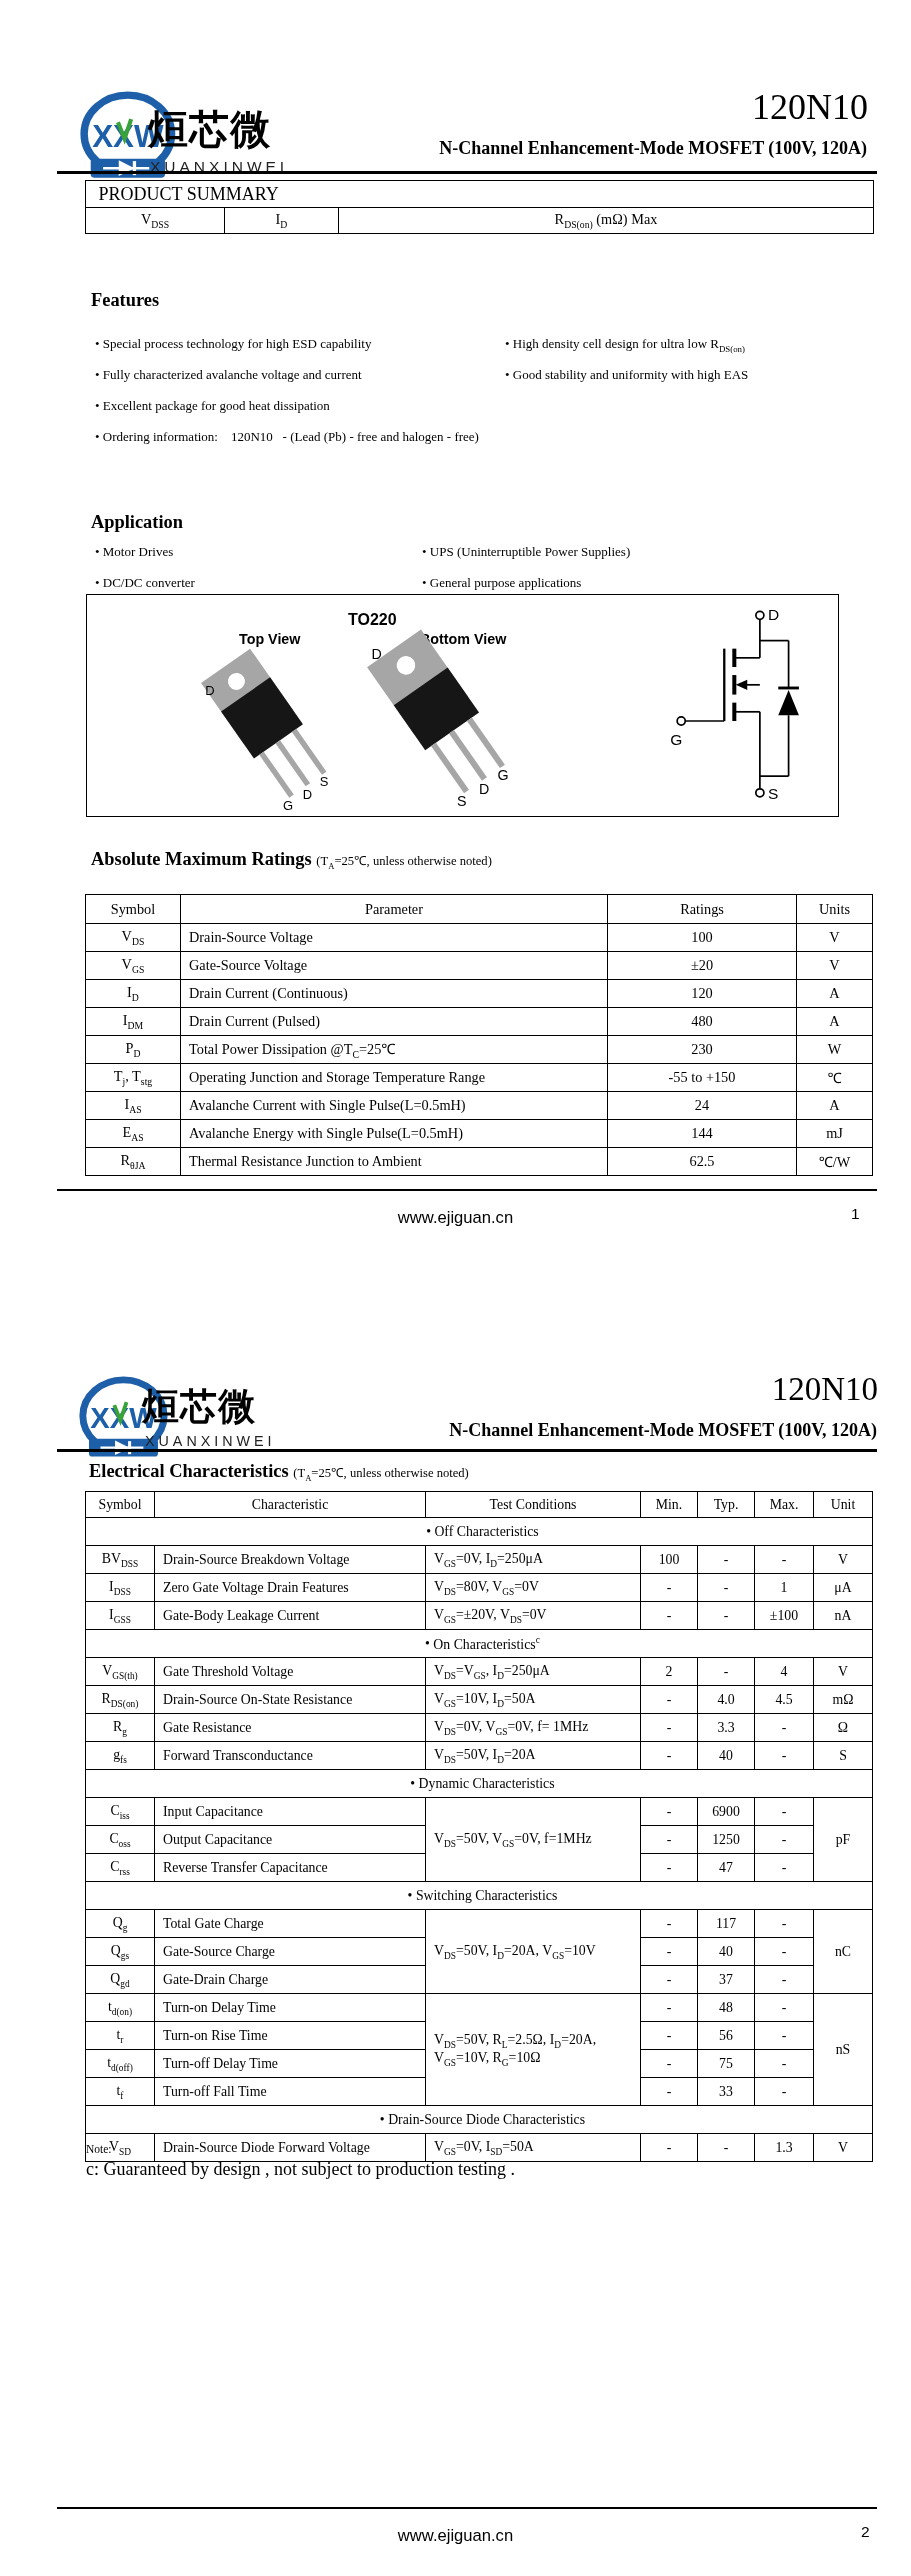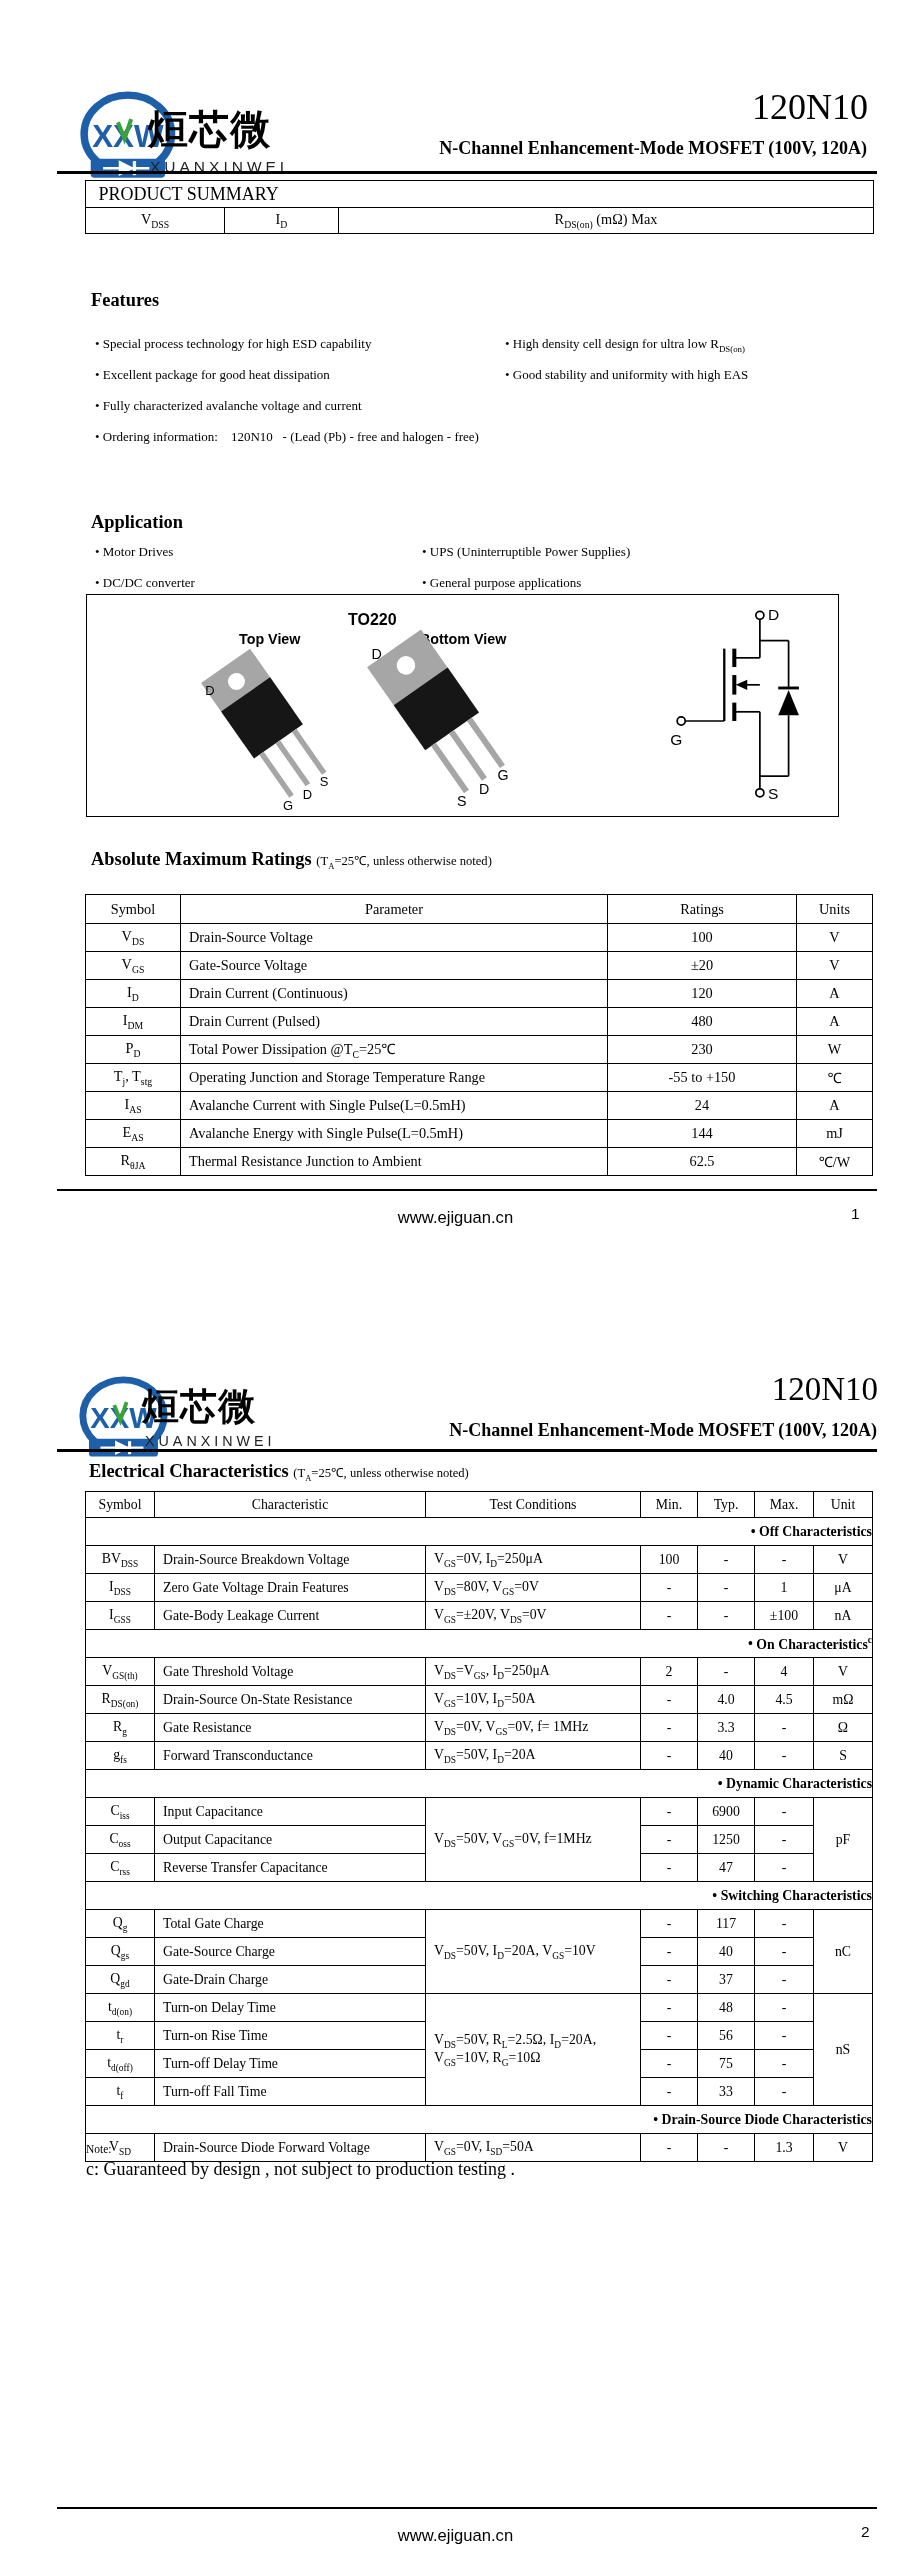--- a/index.html
+++ b/index.html
@@ -11,21 +11,21 @@
   .brand-en{font-size:15.5px;letter-spacing:4px;color:#222;font-family:"Liberation Sans",sans-serif}
   .part-no{font-size:36px;text-align:right}
   .part-sub{font-size:18px;font-weight:bold;text-align:right}
   .rule{background:#000;height:2.9px}
   
   table{border-collapse:collapse;border:1.7px solid #000;table-layout:fixed}
   th,td{border:1.1px solid #000;font-size:14.3px;vertical-align:middle;overflow:hidden}
   th{font-weight:normal;text-align:center}
   td.c{text-align:center}
   td.l{text-align:left;padding-left:8px}
-  td.sect{text-align:right;padding-left:6.9px;font-weight:bold;font-size:15px;height:23px}
+  td.sect{text-align:center;padding-left:6.9px;font-weight:normal;font-size:15px;height:23px}
   td.sect::before{content:"• "}
   sub{font-size:68%}
   sup{font-size:68%}
   .ps td,.ps th{height:26px}
   .ps .ps-title{font-size:18px;text-align:left;padding-left:12.6px;height:27px}
   .abs-t th{height:29px}
   .abs-t td{height:28px}
   .elec th{height:26px}
   .elec td{height:28px}
   .elec td,.elec th{font-size:13.8px}
@@ -81,22 +81,22 @@
     <td class="c">V<sub>DSS</sub></td>
     <td class="c">I<sub>D</sub></td>
     <td class="c">R<sub>DS(on)</sub> (mΩ) Max</td>
   </tr>
 </tbody>
   </table>
 
 <div class="abs h1" style="left:91px;top:290px">Features</div>
 <ul class="blist abs" style="left:95px;top:336px">
   <li>Special process technology for high ESD capability</li>
+  <li>Fully characterized avalanche voltage and current</li>
   <li>Excellent package for good heat dissipation</li>
-  <li>Fully characterized avalanche voltage and current</li>
   <li>Ordering information:&nbsp;&nbsp;&nbsp; 120N10&nbsp;&nbsp; - (Lead (Pb) - free and halogen - free)</li>
 </ul>
 <ul class="blist abs" style="left:505px;top:336px">
   <li>High density cell design for ultra low R<sub>DS(on)</sub></li>
   <li>Good stability and uniformity with high EAS</li>
 </ul>
 
 <div class="abs h1" style="left:91px;top:512px">Application</div>
 <ul class="blist abs" style="left:95px;top:544px">
   <li>Motor Drives</li>

